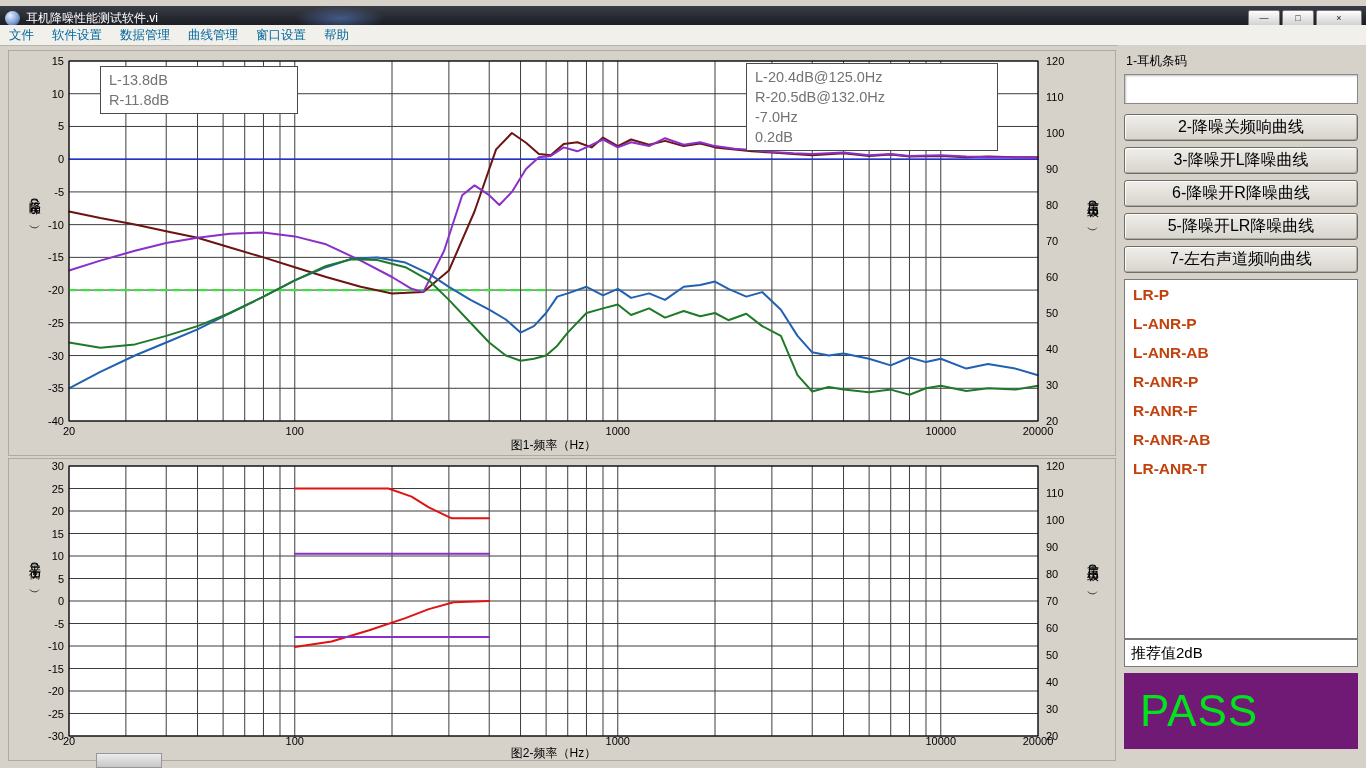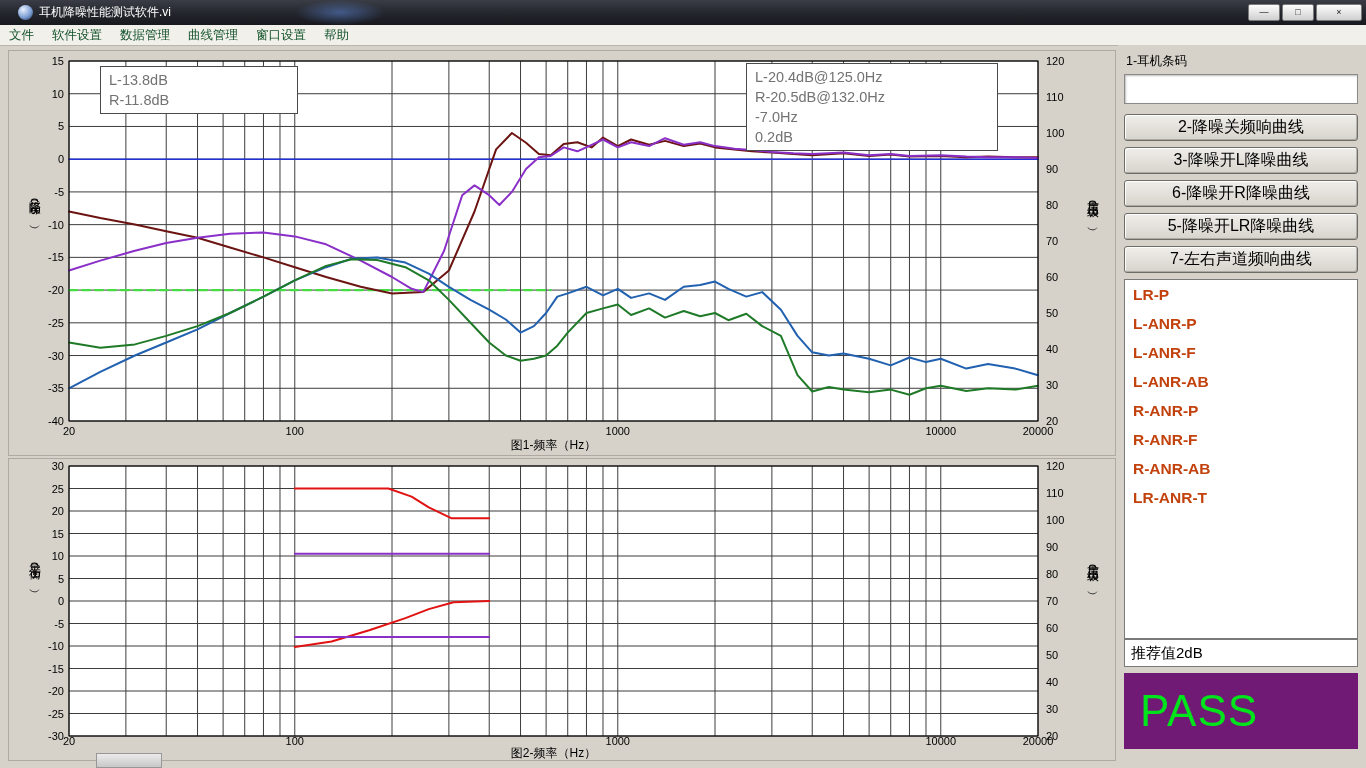--- a/index.html
+++ b/index.html
@@ -1,36 +1,36 @@
 <!DOCTYPE html>
 <html><head>
 <meta charset="utf-8">
 <style>
   html,body{margin:0;padding:0;}
   body{font-family:"Liberation Sans",sans-serif;}
   .screen{position:relative;width:1366px;height:768px;background:#d6d2ca;overflow:hidden;}
 
   
-  .titlebar{position:absolute;left:0;top:0;width:1366px;height:25px;
+  .titlebar{position:absolute;left:0;top:6px;width:1366px;height:25px;
     background:linear-gradient(180deg,#3a3d46 0%,#23252c 55%,#17191f 100%);
-    display:flex;align-items:center;gap:6px;padding-left:18px;box-sizing:border-box;}
+    display:flex;align-items:center;gap:6px;padding-left:5px;box-sizing:border-box;}
   .titlebar::before{content:'';position:absolute;left:295px;top:0;width:90px;height:25px;
     background:radial-gradient(ellipse at center,rgba(95,140,225,.5),rgba(95,140,225,0) 70%);}
   .app-icon{width:15px;height:15px;border-radius:50%;
     background:radial-gradient(circle at 35% 30%,#e8f0ff,#7d9fd4 55%,#20345c);}
   .win-title{color:#fff;font-size:12px;}
   .winbtns{position:absolute;right:4px;top:4px;display:flex;gap:2px;}
   .winbtn{height:15px;background:linear-gradient(#fdfdfd,#cfcfcf);border:1px solid #7a7a7a;
     border-radius:2px;font-size:9px;line-height:14px;text-align:center;color:#1a1a1a;cursor:default;}
   .winbtn.min,.winbtn.max{width:30px;}
   .winbtn.close{width:44px;}
 
   
   .menubar{position:absolute;left:0;top:25px;width:1366px;height:20px;background:#f2f0ea;
-    border-bottom:1px solid #b8b5ad;display:flex;align-items:center;font-size:12.5px;color:#14532d;}
+    border-bottom:1px solid #b8b5ad;display:flex;align-items:center;font-size:12.5px;color:#0369a1;}
   .menu-item{padding:2px 9px;}
 
   
   .chart-panel{position:absolute;background:#d6d2ca;border:1px solid #aeaaa2;box-sizing:border-box;}
   #chart1-panel{left:8px;top:50px;width:1108px;height:406px;}
   #chart2-panel{left:8px;top:458px;width:1108px;height:303px;}
   .chart-svg{position:absolute;left:0;top:0;}
 
   .ylab{position:absolute;font-size:12px;color:#000;writing-mode:vertical-rl;text-orientation:mixed;
     letter-spacing:2px;}
@@ -275,21 +275,20 @@
     <div class="side-buttons" id="side-buttons">
         <div class="side-btn">2-降噪关频响曲线</div>
         <div class="side-btn">3-降噪开L降噪曲线</div>
         <div class="side-btn">6-降噪开R降噪曲线</div>
         <div class="side-btn">5-降噪开LR降噪曲线</div>
         <div class="side-btn">7-左右声道频响曲线</div>
       </div>
     <div class="listbox" id="curve-list">
         <div class="list-item">LR-P</div>
         <div class="list-item">L-ANR-P</div>
-        <div class="list-item">L-ANR-F</div>
         <div class="list-item">L-ANR-AB</div>
         <div class="list-item">R-ANR-P</div>
         <div class="list-item">R-ANR-F</div>
         <div class="list-item">R-ANR-AB</div>
         <div class="list-item">LR-ANR-T</div>
       </div>
     <div class="recommend">推荐值2dB</div>
     <div class="pass-panel" style="background: #701a75; color: rgb(0, 228, 28);">
       <span>PASS</span>
     </div>

